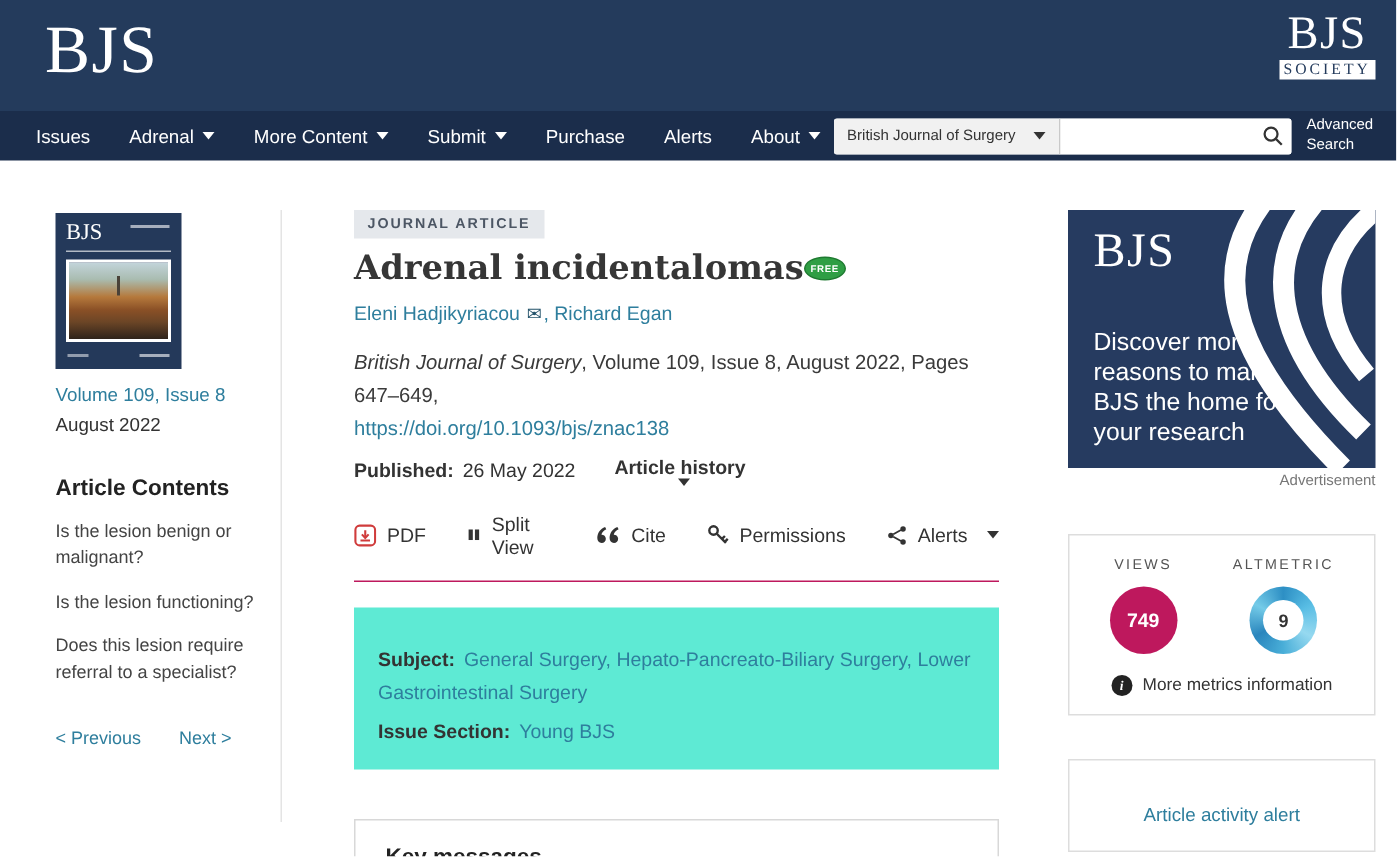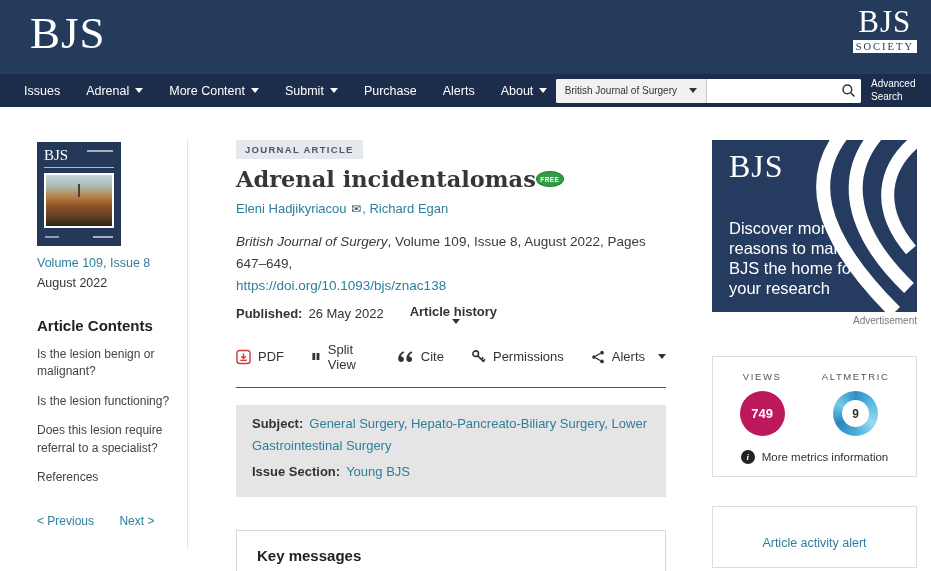--- a/index.html
+++ b/index.html
@@ -59,21 +59,21 @@
   .envelope { font-size:12px; color:#24536b; margin:0 1px; }
   .citation { margin-top:15px; font-size:13.5px; color:#3a3a3a; line-height:1.62; }
   .citation .jname { font-style:italic; }
   .doi-link { display:block; color:#2e7e9d; text-decoration:none; font-size:13.5px; cursor:pointer; }
   .published { margin-top:7px; font-size:13px; color:#333; display:flex; align-items:center; }
   .published b { font-weight:bold; }
   .published .date { margin:0 26px 0 6px; }
   .history { font-weight:bold; display:flex; align-items:center; cursor:pointer; color:#333;flex-direction:column; }
   .toolbar { margin-top:18px; display:flex; align-items:center; gap:27px; font-size:13px; color:#333; padding-bottom:15px; border-bottom:1px solid #be185d; }
   .tool { display:flex; align-items:center; gap:7px; cursor:pointer; }
-  .subject-box { margin-top:17px; background:#e5e5e5; padding:8px 16px 14px; font-size:13px; color:#333; line-height:1.7; }
+  .subject-box { margin-top:17px; background:#5eead4; padding:24px 16px 14px; font-size:13px; color:#333; line-height:1.7; }
   .subject-box a { color:#2e7e9d; text-decoration:none; cursor:pointer; }
   .subj-label { font-weight:bold; margin-right:6px; }
   .subject-links a:not(:last-child)::after { content:", "; color:#2e7e9d; }
   .issue-section-line { margin-top:4px; }
   .key-box { margin-top:33px; border:1px solid #d8d8d8; padding:16px 20px 40px; background:#fff; }
   .key-title { font-size:15px; font-weight:bold; color:#222; }
 
   
   .ad { width:205px; height:172px; background:#263b60; position:relative; overflow:hidden; color:#fff; cursor:pointer; }
   .ad-bjs { position:absolute; left:17px; top:8px; font-family:"Liberation Serif",serif; font-size:32px; letter-spacing:1px; }
@@ -162,21 +162,20 @@
       <div class="cover-botline-l"></div>
       <div class="cover-botline-r"></div>
     </div>
     <a class="issue-link">Volume 109, Issue 8</a>
     <div class="issue-date">August 2022</div>
     <h2 class="contents-title">Article Contents</h2>
     <ul class="contents-list">
       <li>Is the lesion benign or malignant?</li>
       <li>Is the lesion functioning?</li>
       <li>Does this lesion require referral to a specialist?</li>
-      <li>References</li>
     </ul>
     <div class="prevnext">
       <a>&lt; Previous</a>
       <a>Next &gt;</a>
     </div>
   </aside>
 
   <div class="vdivider"></div>
 
   <main class="main-col">

